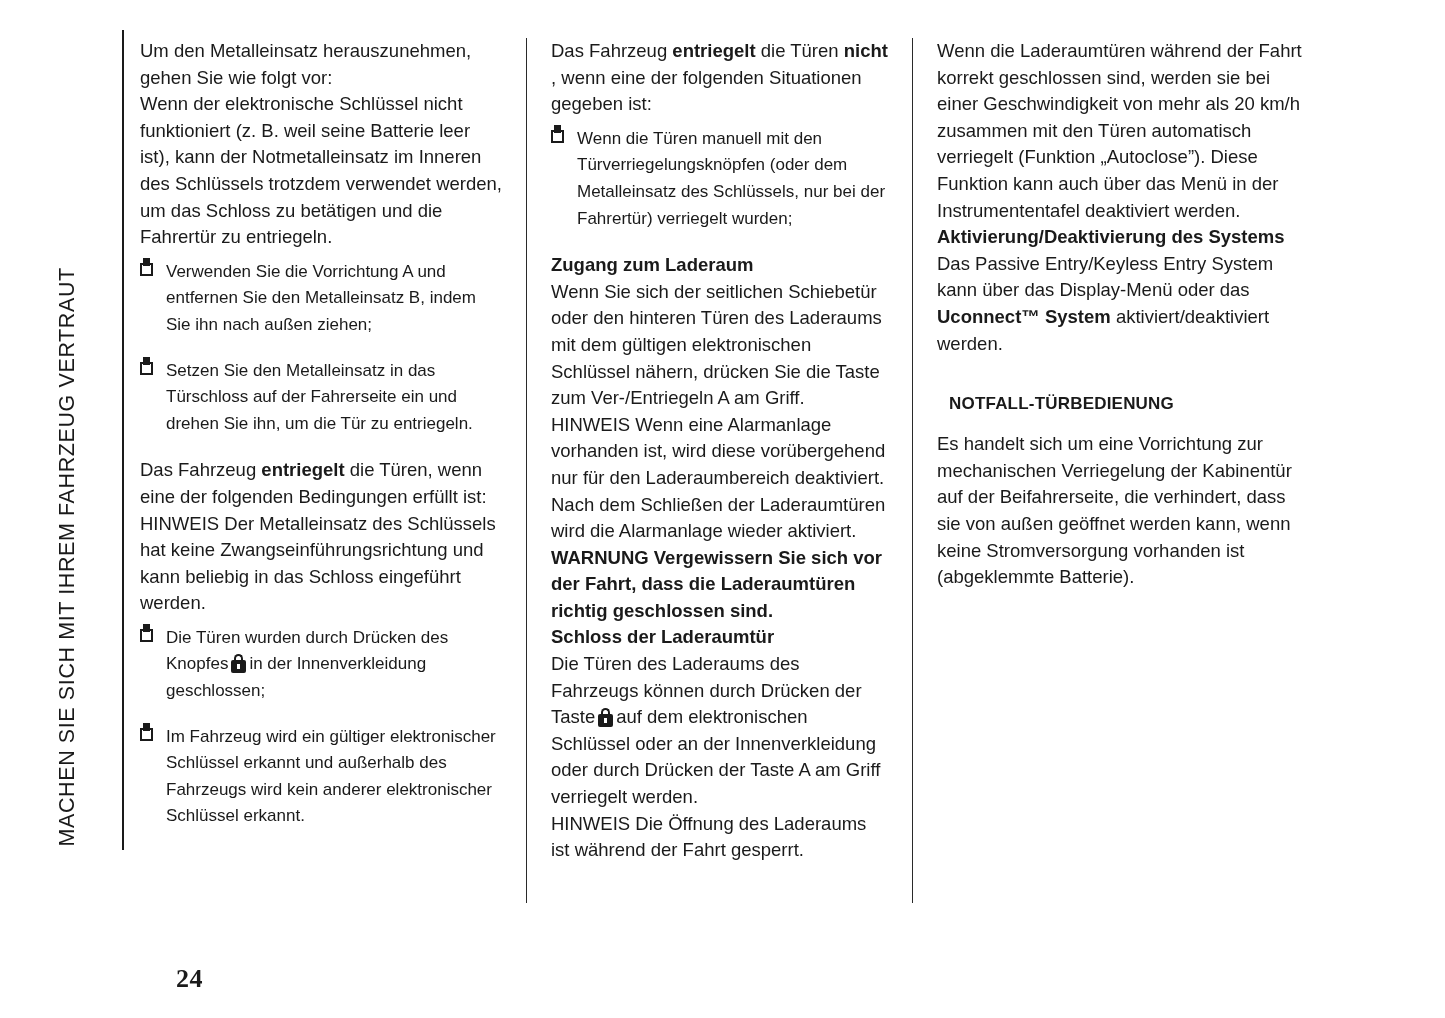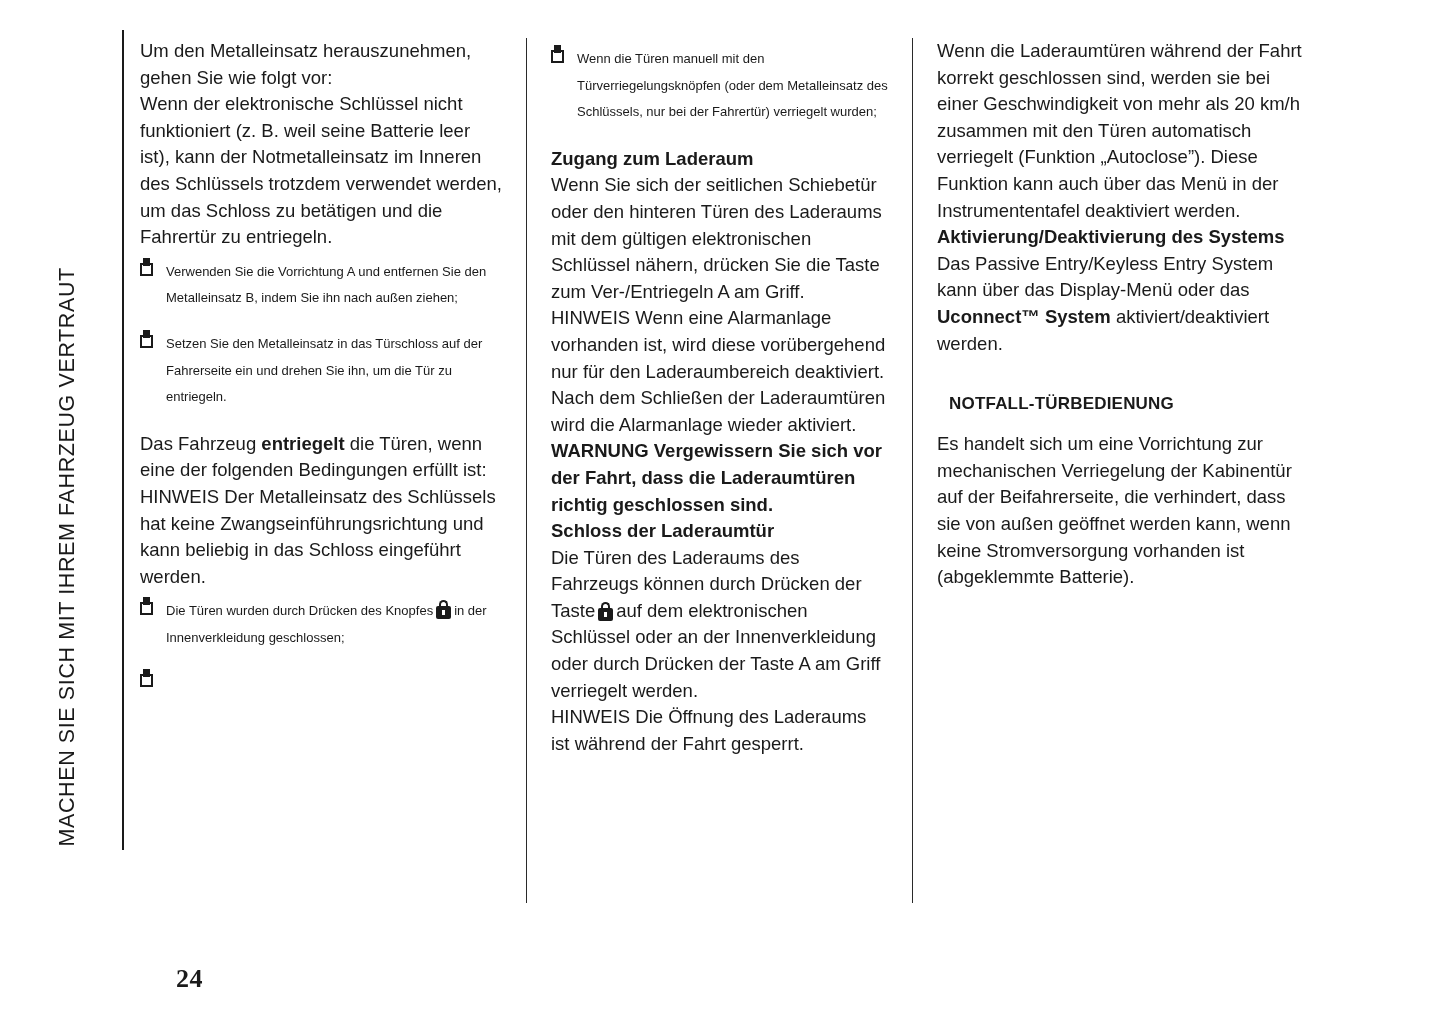--- a/index.html
+++ b/index.html
@@ -98,21 +98,21 @@
 
   
   ul.bullets {
     list-style: none;
     margin: 0;
     padding: 0;
   }
   ul.bullets > li {
     position: relative;
     padding-left: 26px;
-    font-size: 13px;
+    font-size: 17px;
     line-height: 26.6px;
     margin-bottom: 19px;
   }
   ul.bullets > li:last-child {
     margin-bottom: 0;
   }
   .bsq {
     position: absolute;
     left: 0;
     top: 4px;
@@ -209,25 +209,27 @@
       <p class="para"><span>Das Fahrzeug </span><span class="bold">entriegelt</span><span> die Türen, wenn eine der folgenden Bedingungen erfüllt ist:</span></p>
       <p class="para">HINWEIS Der Metalleinsatz des Schlüssels hat keine Zwangseinführungsrichtung und kann beliebig in das Schloss eingeführt werden.</p>
       <div class="gap-sm"></div>
       <ul class="bullets">
         <li style="margin-bottom:19px;">
           <span class="bsq"></span>
           <span>Die Türen wurden durch Drücken des Knopfes</span><span class="lock"><span class="shackle"></span><span class="body"></span><span class="kh"></span></span><span>in der Innenverkleidung geschlossen;</span>
         </li>
         <li>
           <span class="bsq"></span>
+          <span>Im Fahrzeug wird ein gültiger elektronischer Schlüssel erkannt und außerhalb des Fahrzeugs wird kein anderer elektronischer Schlüssel erkannt.</span>
         </li>
       </ul>
     </div>
 
     <div class="col">
+      <p class="para"><span>Das Fahrzeug </span><span class="bold">entriegelt</span><span> die Türen </span><span class="bold">nicht</span><span> , wenn eine der folgenden Situationen gegeben ist:</span></p>
       <div class="gap-sm"></div>
       <ul class="bullets">
         <li>
           <span class="bsq"></span>
           <span>Wenn die Türen manuell mit den Türverriegelungsknöpfen (oder dem Metalleinsatz des Schlüssels, nur bei der Fahrertür) verriegelt wurden;</span>
         </li>
       </ul>
       <div class="gap"></div>
       <h3 class="sub">Zugang zum Laderaum</h3>
       <p class="para">Wenn Sie sich der seitlichen Schiebetür oder den hinteren Türen des Laderaums mit dem gültigen elektronischen Schlüssel nähern, drücken Sie die Taste zum Ver-/Entriegeln A am Griff.</p>

